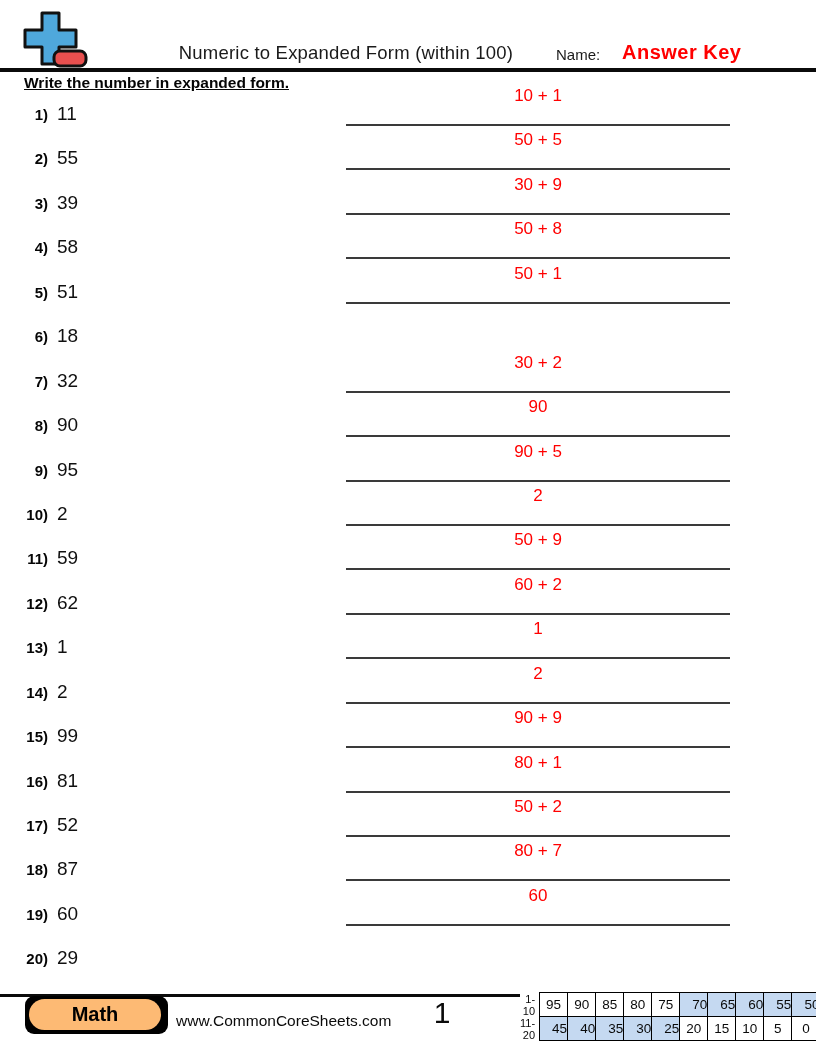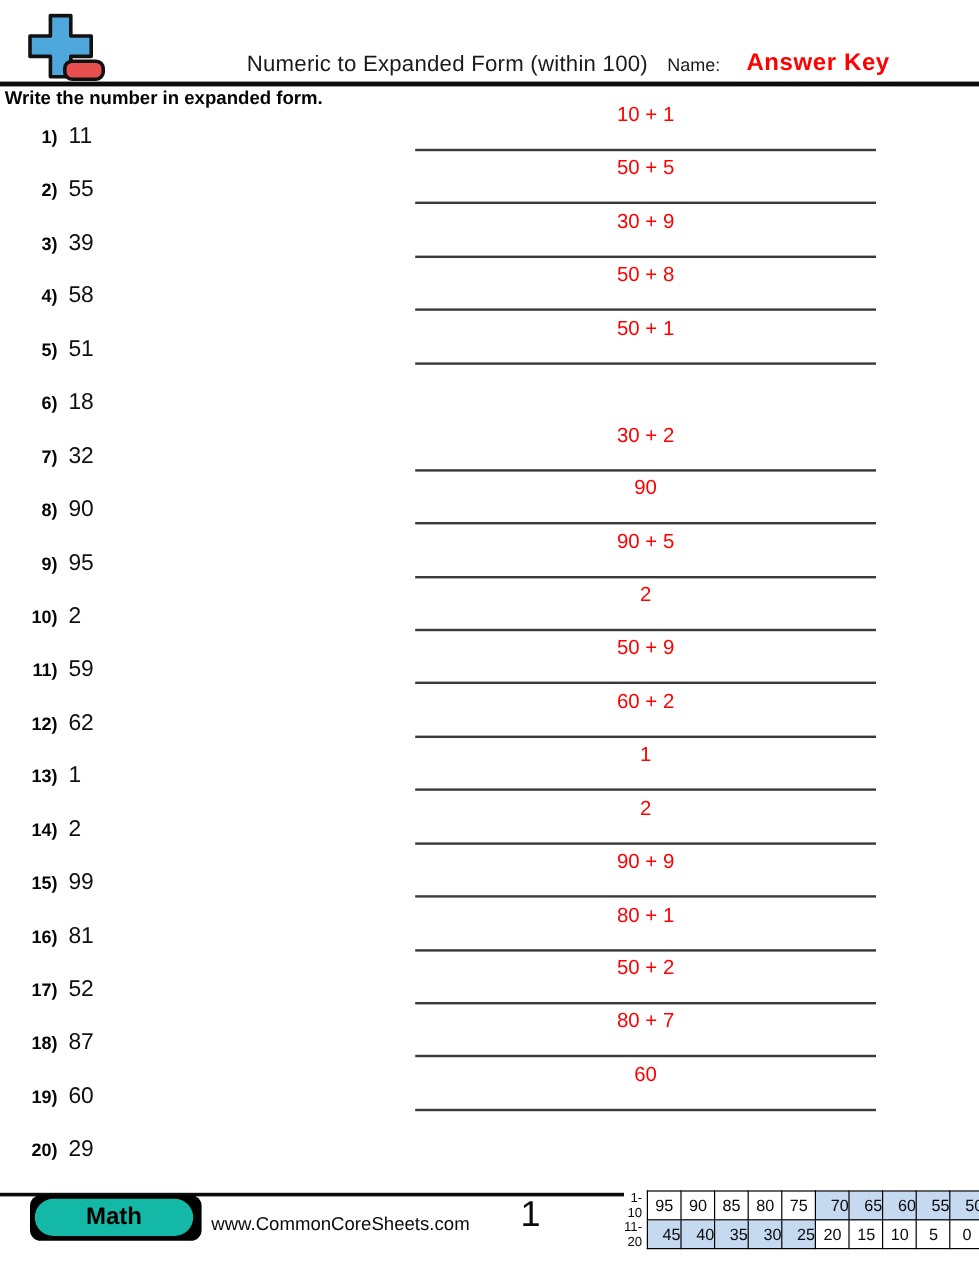--- a/index.html
+++ b/index.html
@@ -6,42 +6,42 @@
     --red:#ff0000;
     --cell-blue:#c5d9f1;
     --ink:#111111;
   }
   html,body{margin:0;padding:0;background:#ffffff;}
   body{font-family:"Liberation Sans",sans-serif;color:var(--ink);}
   .page{position:relative;width:816px;height:1056px;background:#ffffff;overflow:hidden;}
 
   
   .logo{position:absolute;left:22px;top:11px;}
-  .title{position:absolute;left:120px;top:42px;width:420px;text-align:right;
+  .title{position:absolute;left:136px;top:42px;width:420px;text-align:center;
          font-size:18.5px;letter-spacing:.2px;color:#1a1a1a;}
   .name-label{position:absolute;left:556px;top:46px;font-size:15px;color:#1a1a1a;}
   .answer-key{position:absolute;left:622px;top:41px;font-size:20px;font-weight:bold;
               color:var(--red);letter-spacing:.5px;}
   .rule{position:absolute;left:0;top:68px;width:816px;height:3.5px;background:#0b0b0b;}
-  .instruction{position:absolute;left:4px;top:74px;font-size:15.5px;font-weight:bold;color:#050505;}
+  .instruction{position:absolute;left:24px;top:74px;font-size:15.5px;font-weight:bold;color:#050505;text-decoration:underline;}
 
   
   .problems{position:absolute;left:0;top:100px;width:816px;}
   .prow{position:relative;height:44.45px;}
   .plabel{position:absolute;left:0;top:6px;width:48px;text-align:right;
           font-size:15px;font-weight:bold;color:#050505;}
   .pnum{position:absolute;left:57px;top:3px;font-size:19px;color:#101010;}
   .ansline{position:absolute;left:346px;top:1px;width:384px;height:23px;
            border-bottom:2px solid #3a3a3a;display:flex;align-items:flex-end;justify-content:center;}
   .ans{color:var(--red);font-size:17px;line-height:1;padding-bottom:20px;white-space:pre;}
 
   
   .footer-rule{position:absolute;left:0;top:994px;width:520px;height:2.5px;background:#0b0b0b;}
   .badge{position:absolute;left:25px;top:996px;width:143px;height:38px;background:#000000;border-radius:9px;}
-  .badge-pill{position:absolute;left:4px;right:7px;top:3px;bottom:4px;background:#14b8a6;border-radius:16px;
+  .badge-pill{position:absolute;left:4px;right:7px;top:3px;bottom:4px;background:#fdba74;border-radius:16px;
               display:flex;align-items:center;justify-content:center;}
   .badge-pill span{font-size:20px;font-weight:bold;color:#000000;}
   .url{position:absolute;left:176px;top:1012px;font-size:15.5px;color:#0a0a0a;}
   .pagenum{position:absolute;left:420px;top:996px;width:44px;text-align:center;font-size:30px;color:#0a0a0a;}
   table.score{position:absolute;left:520px;top:992px;border-collapse:collapse;}
   table.score td{width:23px;height:19px;border:1.6px solid #000000;text-align:center;
                  font-size:13.5px;color:#0a0a0a;padding:0;}
   table.score td.lbl{width:44px;border:none;text-align:right;padding-right:4px;font-size:11px;}
   table.score td.shaded{background:var(--cell-blue);padding-left:12px;}
 </style>

